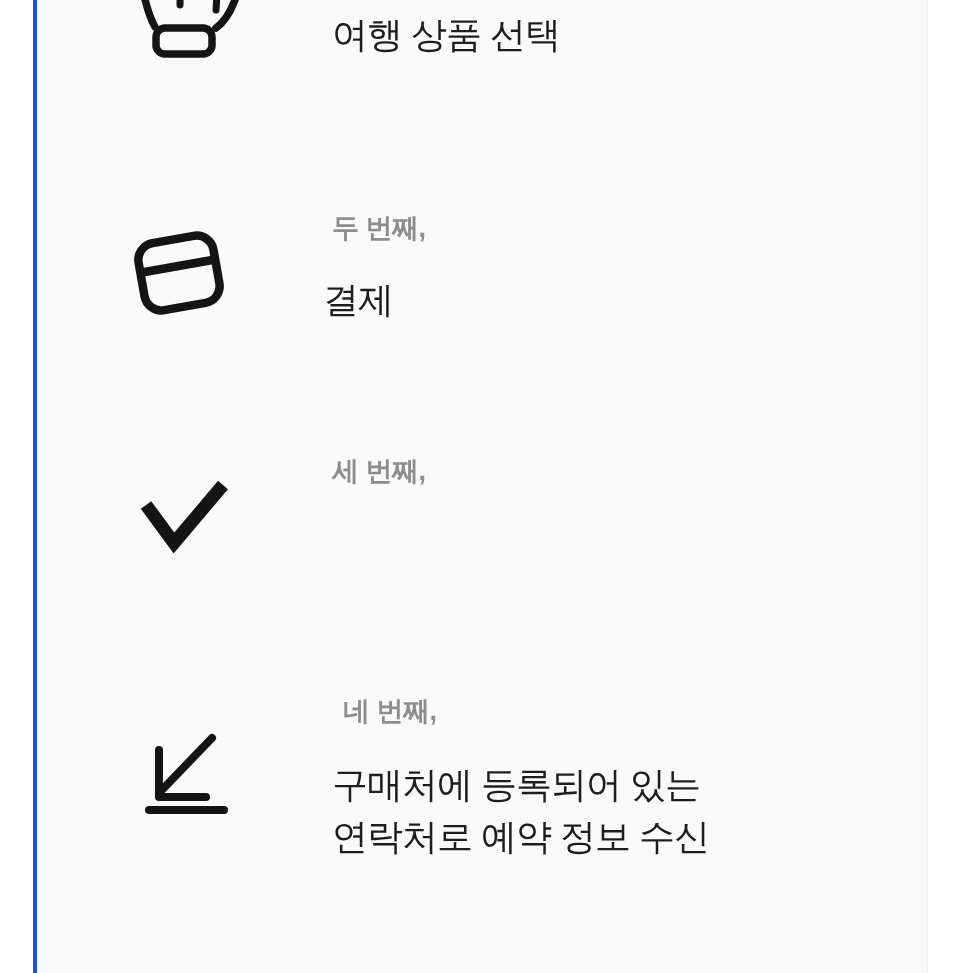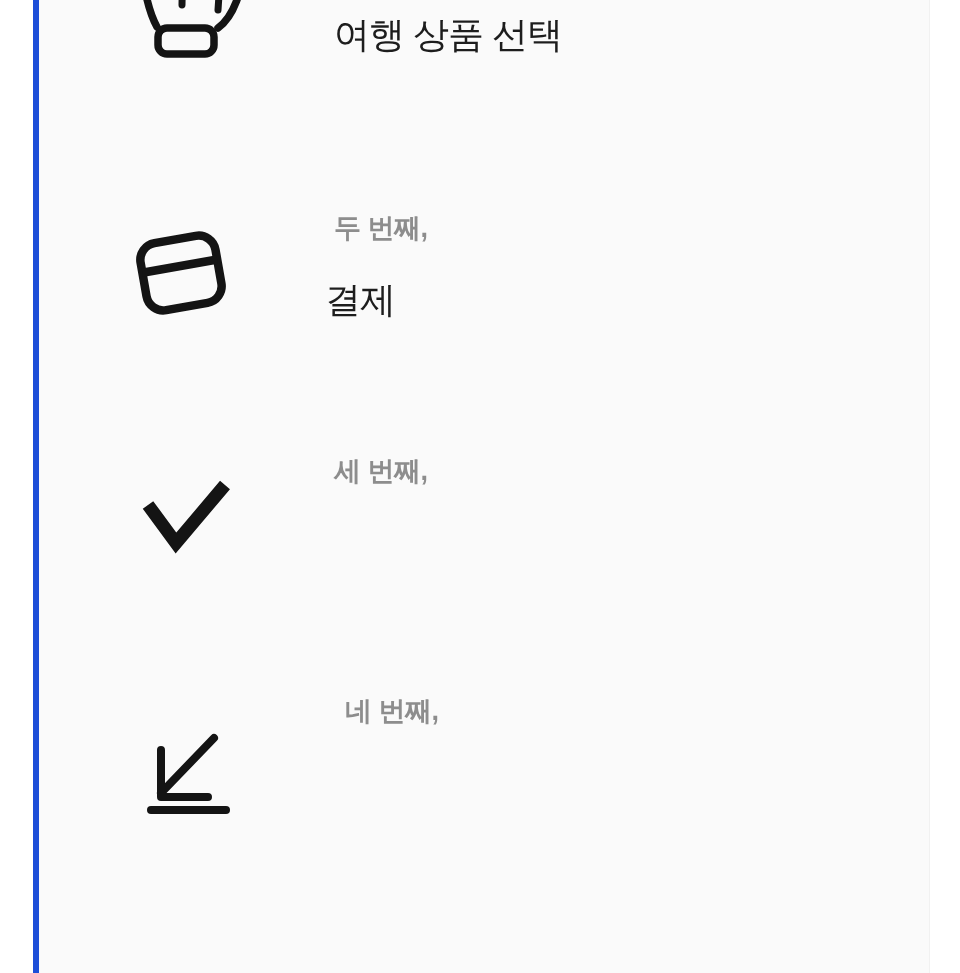--- a/index.html
+++ b/index.html
@@ -11,21 +11,21 @@
     overflow: hidden;
     font-family: "Liberation Sans", "DejaVu Sans", sans-serif;
   }
   .content-panel {
     position: absolute;
     left: 33px;
     top: 0;
     width: 890px;
     height: 973px;
     background: #fafafa;
-    border-left: 6px solid #1d4ed8;
+    border-left: 4px solid #1d4ed8;
     border-right: 1px solid #f1f1f1;
     overflow: hidden;
   }
   .abs { position: absolute; }
   .step-label {
     font-size: 27px;
     line-height: 36px;
     color: #8d8d8d;
     font-weight: 700;
     letter-spacing: -0.5px;
@@ -83,15 +83,17 @@
 
   <div class="abs icon-box" style="left:87px; top:725px; width:110px; height:100px;">
     <svg width="110" height="100" viewBox="0 0 110 100">
       <line class="stroke" stroke-width="8" stroke-linecap="round" x1="88" y1="13" x2="35" y2="68"></line>
       <path class="stroke" stroke-width="8" stroke-linecap="round" stroke-linejoin="round" d="M35 25 L35 72 L82 72"></path>
       <line class="stroke" stroke-width="8" stroke-linecap="round" x1="25" y1="85" x2="100" y2="85"></line>
     </svg>
   </div>
   <div class="abs step-label" style="left:306px; top:693px;">네 번째,</div>
   <div class="abs step-title" style="left:295px; top:759px;">
+    <div>구매처에 등록되어 있는</div>
+    <div>연락처로 예약 정보 수신</div>
   </div>
 
 </div>
 
 </body></html>

